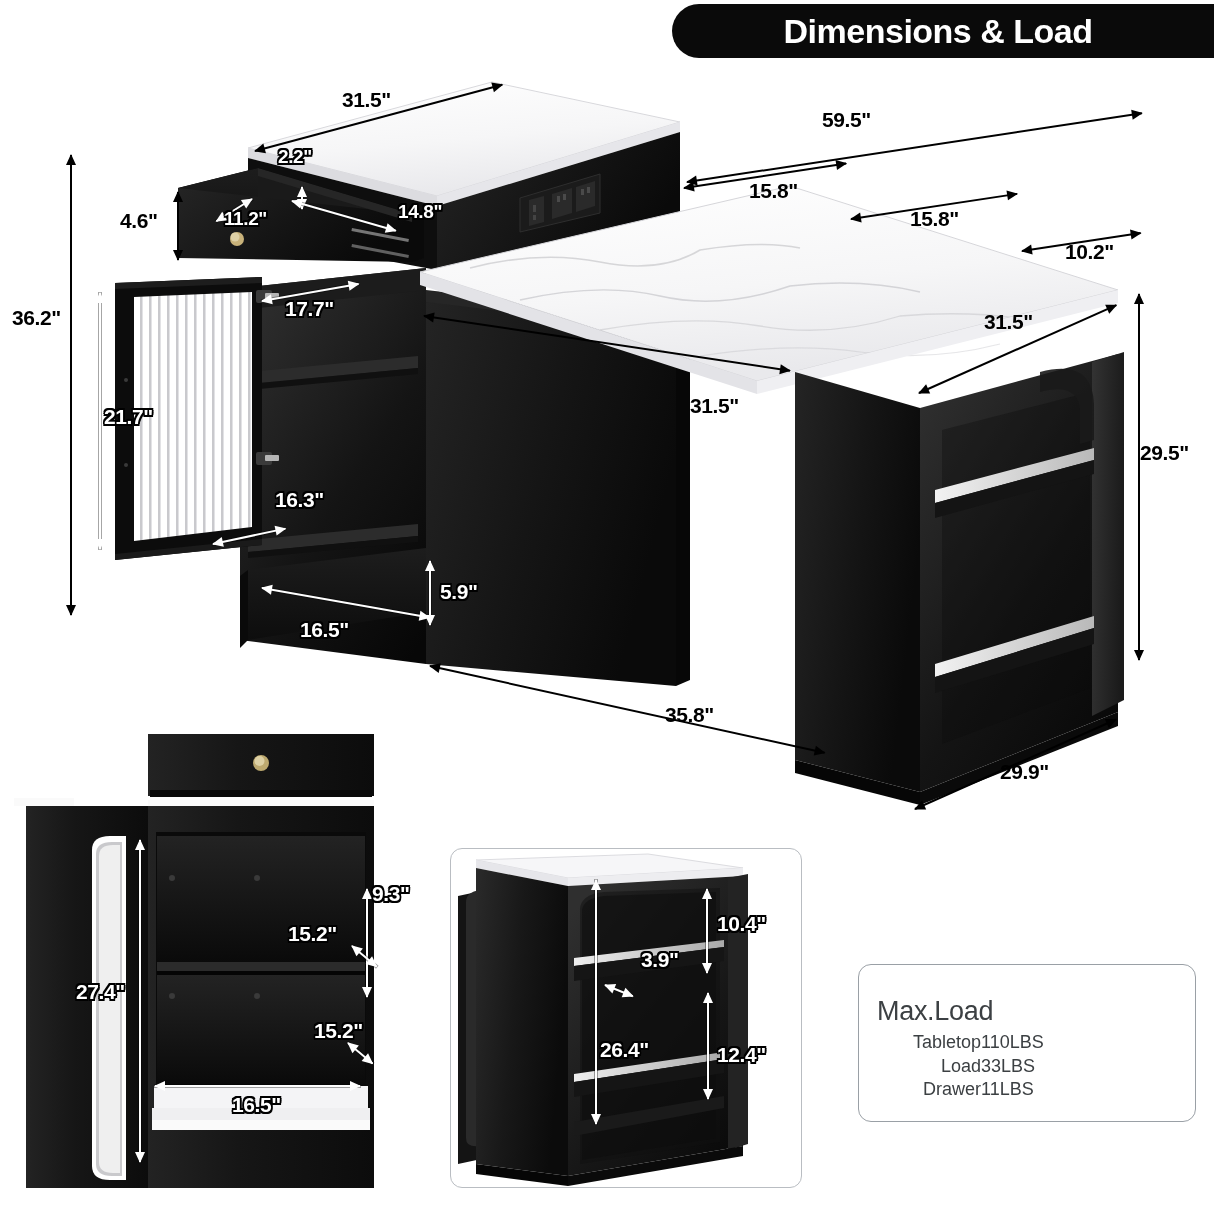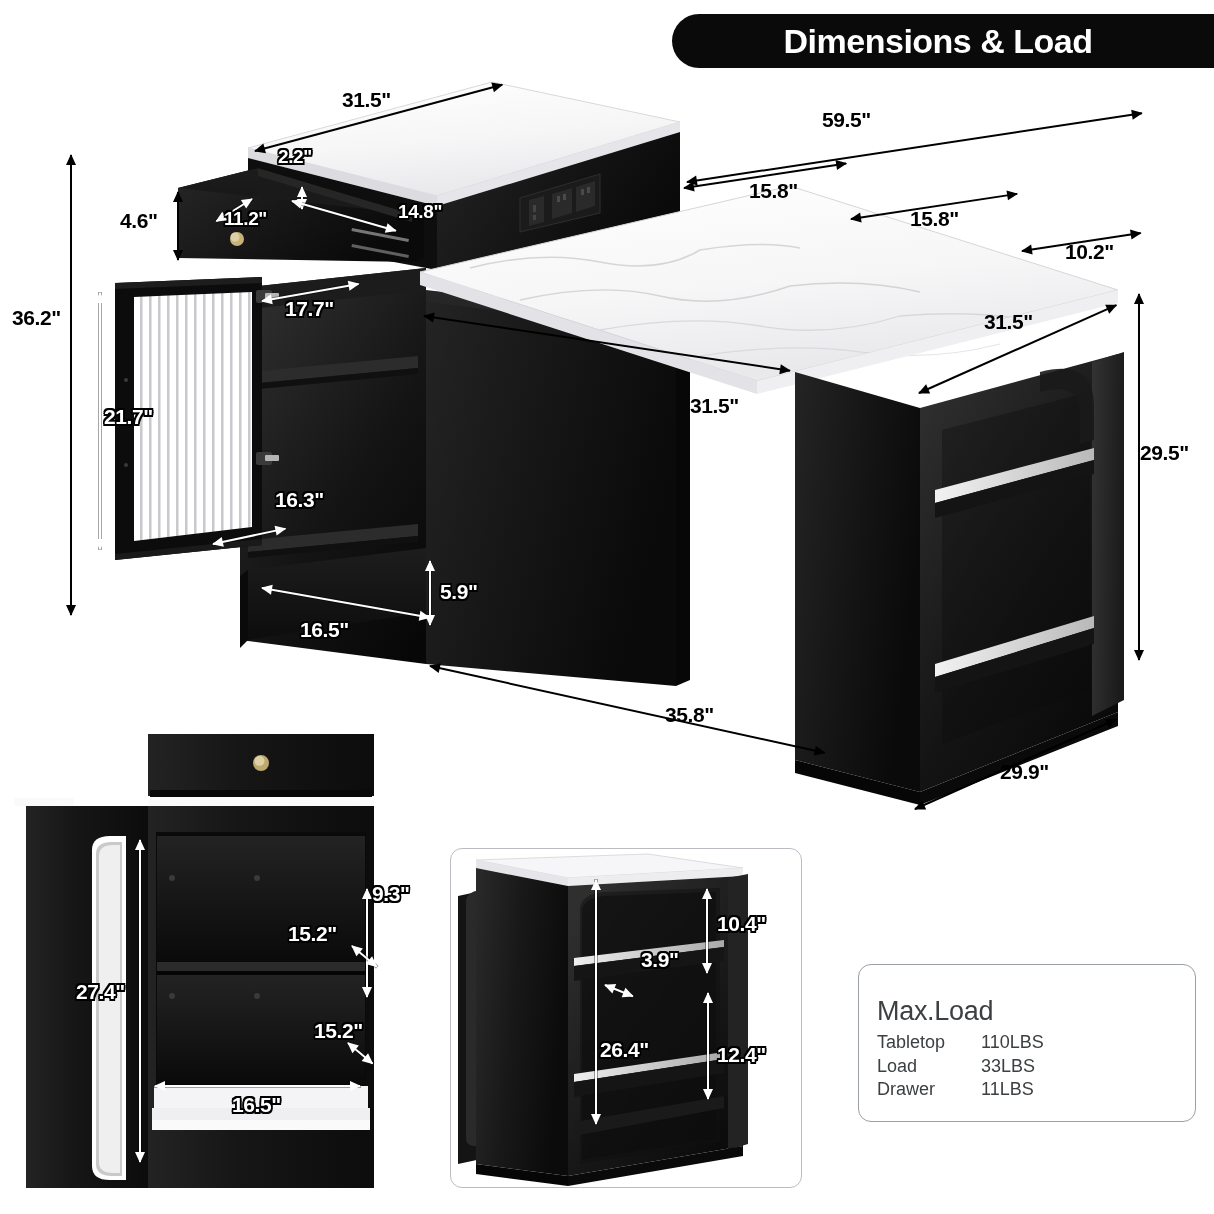--- a/index.html
+++ b/index.html
@@ -13,21 +13,21 @@
     position: relative;
     width: 1214px;
     height: 1214px;
     background: #ffffff;
     overflow: hidden;
   }
 
   
   .title-banner {
     position: absolute;
-    left: 672px; top: 14px;
+    left: 672px; top: 4px;
     width: 542px; height: 54px;
     background: #0a0a0a;
     border-radius: 27px 0 0 27px;
     display: flex;
     align-items: center;
     justify-content: center;
     padding-right: 10px;
   }
   .title-banner .tt {
     color: #ffffff;
@@ -102,21 +102,21 @@
     color: #3c4043;
     margin-bottom: 4px;
     letter-spacing: -0.3px;
   }
   .load-row {
     display: flex;
     font-size: 18px;
     color: #3c4043;
     line-height: 1.33;
   }
-  .load-row .k { width: 104px; }
+  .load-row .k { width: 104px; text-align: right; }
   .load-row .v { }
 
   
   .detail-box {
     position: absolute;
     border: 1.4px solid #b9bdc2;
     border-radius: 12px;
   }
 </style>
 </head>

